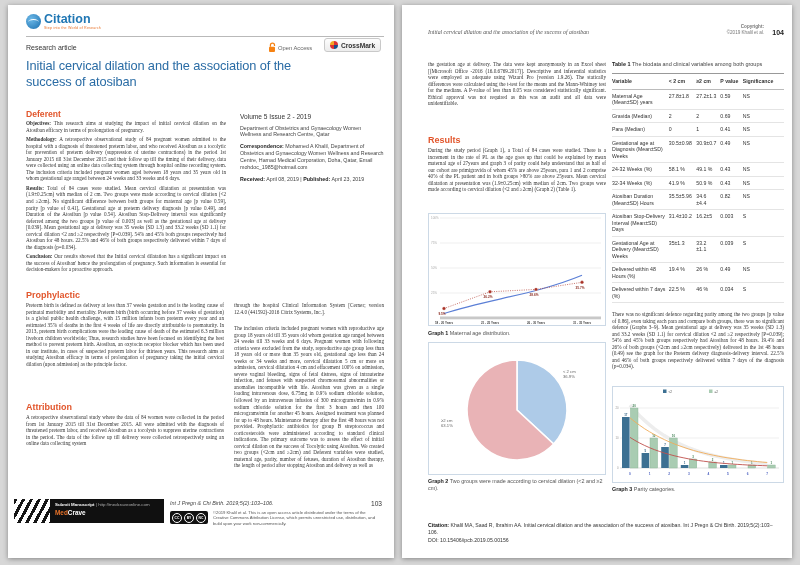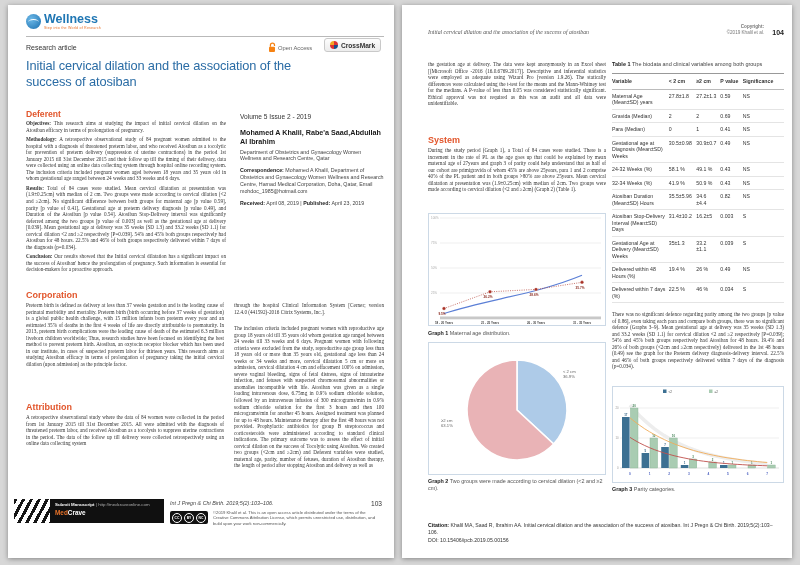--- a/index.html
+++ b/index.html
@@ -67,21 +67,21 @@
   svg text{font-family:"Liberation Sans",sans-serif;}
 </style>
 </head>
 <body>
 
 <div class="page" id="page1">
 
   <div class="abs logo-wrap" style="left:18px;top:8px;">
     <div class="globe"></div>
     <div>
-      <div class="brand-name">Wellness</div>
+      <div class="brand-name">Citation</div>
       <div class="brand-tag">Step into the World of Research</div>
     </div>
   </div>
   <div class="abs hrule" style="left:18px;right:10px;top:31px;"></div>
 
   <div class="abs article-type" style="left:18px;top:39px;">Research article</div>
 
   <div class="abs oa-badge" style="left:260px;top:37px;">
     <svg width="8" height="11" viewBox="0 0 10 14">
       <path d="M3 6 V4 a2.6 2.6 0 0 1 5.2 0 V5" fill="none" stroke="#f68212" stroke-width="1.6"></path>
@@ -100,31 +100,30 @@
   <div class="abs heading" style="left:18px;top:104px;">Deferent</div>
   <div class="abs body-txt just clip" style="left:18px;top:115px;width:200px;height:160px;">
     <p style="margin:0 0 3px 0;"><b>Objectives:</b><span> This research aims at studying the impact of initial cervical dilation on the Atosiban efficacy in terms of prolongation of pregnancy.</span></p>
     <p style="margin:0 0 3px 0;"><b>Methodology:</b><span> A retrospective observational study of 84 pregnant women admitted to the hospital with a diagnosis of threatened preterm labor, and who received Atosiban as a tocolytic for prevention of preterm delivery (suppression of uterine contractions) in the period 1st January 2015 till 31st December 2015 and their follow up till the timing of their delivery, data were collected using an online data collecting system through hospital online recording system. The inclusion criteria included pregnant women aged between 18 years and 35 years old in whom gestational age ranged between 24 weeks and 33 weeks and 6 days.</span></p>
     <p style="margin:0 0 3px 0;"><b>Results:</b><span> Total of 84 cases were studied. Mean cervical dilatation at presentation was (1.9±0.25cm) with median of 2 cm. Two groups were made according to cervical dilation (&lt;2 and ≥2cm). No significant difference between both groups for maternal age [p value 0.59], parity [p value of 0.41], Gestational age at preterm delivery diagnosis [p value 0.49], and Duration of the Atosiban [p value 0.54]. Atosiban Stop-Delivery interval was significantly deferred among the two groups [p value of 0.003] as well as the gestational age at delivery [0.039]. Mean gestational age at delivery was 35 weeks (SD 1.3) and 33.2 weeks (SD 1.1) for cervical dilation &lt;2 and ≥2 respectively [P=0.039]. 54% and 45% both groups respectively had Atosiban for 48 hours. 22.5% and 46% of both groups respectively delivered within 7 days of the diagnosis (p=0.034).</span></p>
     <p style="margin:0;"><b>Conclusion:</b><span> Our results showed that the Initial cervical dilatation has a significant impact on the success of Atosiban' hence the prolongation of pregnancy. Such information is essential for decision-makers for a proactive approach.</span></p>
   </div>
 
   <div class="abs meta clip" style="left:232px;top:108px;width:144px;height:130px;">
     <div class="vol">Volume 5 Issue 2 - 2019</div>
-    <div class="auth">Mohamed A Khalil, Rabe'a Saad,Abdullah Al Ibrahim</div>
     <div class="aff">Department of Obstetrics and Gynaecology Women Wellness and Research Centre, Qatar</div>
     <div class="block">
       <b>Correspondence:</b><span> Mohamed A Khalil, Department of Obstetrics and Gynaecology Women Wellness and Research Centre, Hamad Medical Corporation, Doha, Qatar, Email mohdoc_1985@hotmail.com</span>
     </div>
     <div class="block">
       <b>Received:</b><span> April 08, 2019 | </span><b>Published:</b><span> April 23, 2019</span>
     </div>
   </div>
 
-  <div class="abs heading" style="left:18px;top:285px;font-size:9px;">Corporation</div>
+  <div class="abs heading" style="left:18px;top:285px;font-size:9px;">Prophylactic</div>
   <div class="abs body-txt just clip" style="left:18px;top:297px;width:198px;height:95px;">Preterm birth is defined as delivery at less than 37 weeks gestation and is the leading cause of perinatal morbidity and mortality. Preterm birth (birth occurring before 37 weeks of gestation) is a global public health challenge, with 15 million infants born preterm every year and an estimated 35% of deaths in the first 4 weeks of life are directly attributable to prematurity. In 2013, preterm birth complications were the leading cause of death of the estimated 6.3 million liveborn children worldwide; Thus, research studies have been focused on identifying the best method to prevent preterm birth. Atosiban, an oxytocin receptor blocker which has been used in our institute, in cases of suspected preterm labor for thirteen years. This research aims at studying Atosiban efficacy in terms of prolongation of pregnancy taking the initial cervical dilation (upon admission) as the principle factor.</div>
 
   <div class="abs heading" style="left:18px;top:397px;font-size:9px;">Attribution</div>
   <div class="abs body-txt just clip" style="left:18px;top:409px;width:198px;height:58px;">A retrospective observational study where the data of 84 women were collected in the period from 1st January 2015 till 31st December 2015. All were admitted with the diagnosis of threatened preterm labor, and received Atosiban as a tocolysis to suppress uterine contractions in the period. The data of the follow up till delivery were collected retrospectively using an online data collecting system</div>
 
   <div class="abs body-txt just clip" style="left:226px;top:297px;width:150px;height:20px;">through the hospital Clinical Information System [Cerner; version 12.4.0 (441592)-2016 Citrix Systems, Inc.].</div>
   <div class="abs body-txt just clip" style="left:226px;top:320px;width:150px;height:166px;">The inclusion criteria included pregnant women with reproductive age group 18 years old till 35 years old whom gestation age ranged between 24 weeks till 33 weeks and 6 days. Pregnant women with following criteria were excluded from the study, reproductive age group less than 18 years old or more than 35 years old, gestational age less than 24 weeks or 34 weeks and more, cervical dilatation 5 cm or more on admission, cervical dilatation 4 cm and effacement 100% on admission, severe vaginal bleeding, signs of fetal distress, signs of intrauterine infection, and fetuses with suspected chromosomal abnormalities or anomalies incompatible with life. Atosiban was given as a single loading intravenous dose, 6.75mg in 0.9% sodium chloride solution, followed by an intravenous infusion of 300 micrograms/min in 0.9% sodium chloride solution for the first 3 hours and then 100 micrograms/min for another 45 hours. Assigned treatment was planned for up to 48 hours. Maintenance therapy after the first 48 hours was not provided. Prophylactic antibiotics for group B streptococcus and corticosteroids were administered according to standard clinical indications. The primary outcome was to assess the effect of initial cervical dilation on the success of Tocolytic using Atosiban. We created two groups (&lt;2cm and ≥2cm) and Deferent variables were studied, maternal age, parity, number of fetuses, duration of Atosiban therapy, the length of period after stopping Atosiban and delivery as well as</div>
 
   <div class="abs stripes" style="left:6px;top:494px;width:36px;height:24px;"></div>
   <div class="abs subbox" style="left:42px;top:494px;width:114px;height:24px;">
@@ -144,21 +143,21 @@
 <div class="page" id="page2">
 
   <div class="abs runtitle" style="left:26px;top:24px;width:220px;">Initial cervical dilation and the association of the success of atosiban</div>
   <div class="abs copyr" style="right:28px;top:19px;">
     <div><b>Copyright:</b></div>
     <div>©2019 Khalil et al.</div>
   </div>
   <div class="abs p2num" style="right:8px;top:24px;">104</div>
 
   <div class="abs body-txt just clip" style="left:26px;top:56px;width:178px;height:74px;">the gestation age at delivery. The data were kept anonymously in an Excel sheet [(Microsoft Office -2016 (16.0.6769.2017)]. Descriptive and inferential statistics were employed as adequate using Wizard Pro (version 1.9.26). The statically differences were calculated using the t-test for the means and the Mann-Whitney test for the medians. A P-value of less than 0.05 was considered statistically significant. Ethical approval was not required as this was an audit and all data were unidentifiable.</div>
-  <div class="abs heading" style="left:26px;top:130px;font-size:9px;">System</div>
+  <div class="abs heading" style="left:26px;top:130px;font-size:9px;">Results</div>
   <div class="abs body-txt just clip" style="left:26px;top:142px;width:178px;height:66px;">During the study period (Graph 1), a Total of 84 cases were studied. There is a increment in the rate of PL as the age goes up that could be explained by mean maternal age of 27years and graph 3 of parity could help understand that as half of our cohort are primigravida of whom 45% are above 25years, para 1 and 2 comprise 40% of the PL patient and in both groups &gt;80% are above 25years. Mean cervical dilatation at presentation was (1.9±0.25cm) with median of 2cm. Two groups were made according to cervical dilation (&lt;2 and ≥2cm) (Graph 2) (Table 1).</div>
 
   <div class="abs chartbox" style="left:26px;top:208px;width:178px;height:113px;">
     <svg id="g1" width="176" height="111" viewBox="0 0 176 111">
         <line x1="11" y1="4" x2="172" y2="4" stroke="#dedede" stroke-width="0.5"></line>
         <text x="2" y="5.1" font-size="3" fill="#aaa" text-anchor="start">100%</text>
         <line x1="11" y1="29" x2="172" y2="29" stroke="#dedede" stroke-width="0.5"></line>
         <text x="2" y="30.1" font-size="3" fill="#aaa" text-anchor="start">75%</text>
         <line x1="11" y1="54" x2="172" y2="54" stroke="#dedede" stroke-width="0.5"></line>
         <text x="2" y="55.1" font-size="3" fill="#aaa" text-anchor="start">50%</text>

